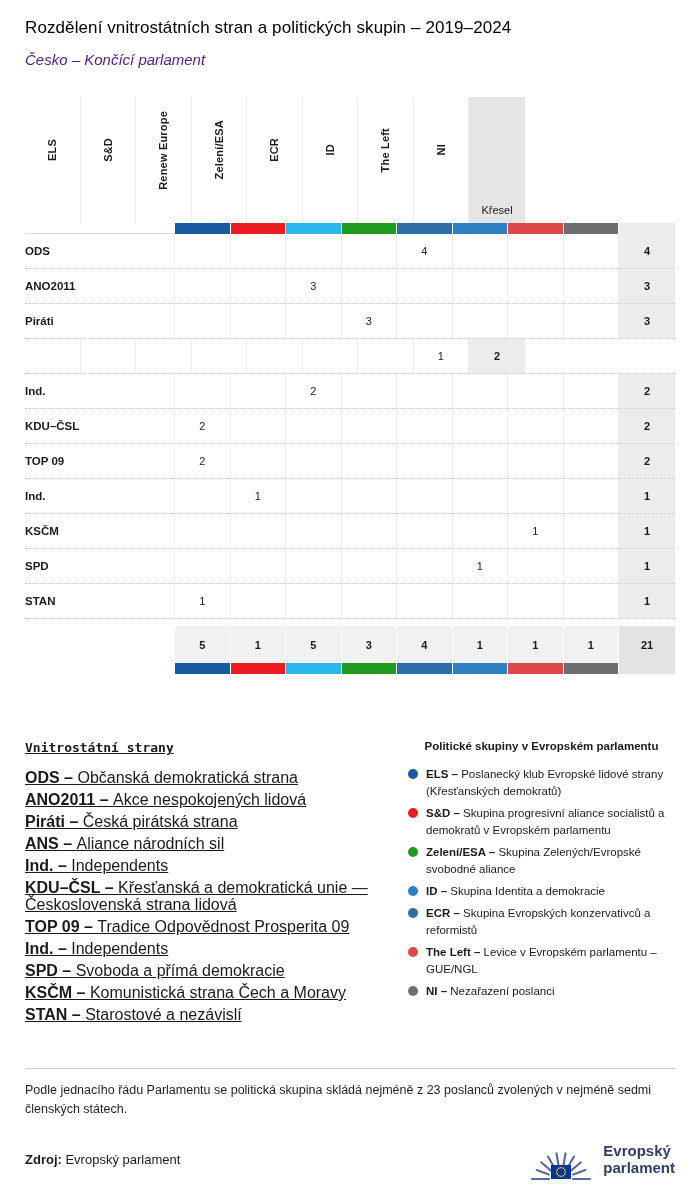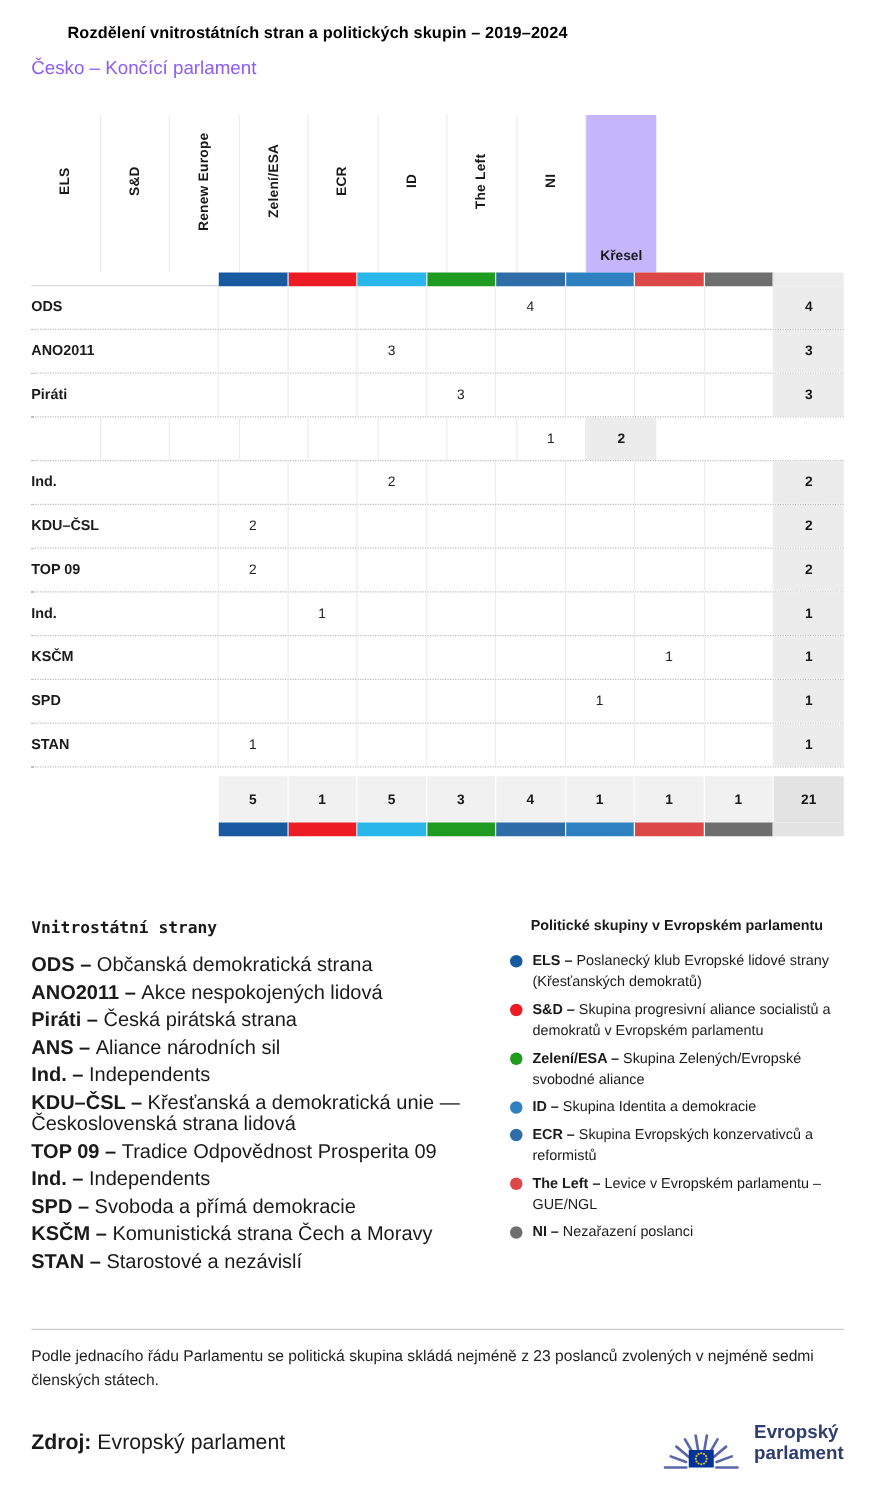--- a/index.html
+++ b/index.html
@@ -1,39 +1,39 @@
 <!DOCTYPE html>
 <html style="--logo-text: #2e3c6e; --logo-lines: #5a66a8; --flag-bg: #003399; --star: #ffcc00;"><head>
 <meta charset="utf-8">
 <style>
   * { margin:0; padding:0; box-sizing:border-box; }
   html,body { background:#ffffff; }
   body { width:700px; font-family:"Liberation Sans", sans-serif; color:#1a1a1a; }
   .page { width:700px; height:1195px; padding:18px 25px 0 25px; overflow:hidden; }
 
-  .title { font-size:13px; font-weight:700; letter-spacing:.1px; color:#000;margin-left:29px; }
-  .subtitle { font-size:15px; font-weight:400; color:#8b5cf6; margin-top:13px; }
+  .title { font-size:17px; font-weight:400; letter-spacing:.1px; color:#000; }
+  .subtitle { font-size:15px; font-weight:400; color:#4c1d95; margin-top:13px;font-style:italic; }
 
   
   .table { margin-top:29px; width:650px; }
   .trow { display:flex; }
   .pcell { width:150px; flex:0 0 150px; }
   .gcell { width:55.5px; flex:0 0 55.5px; }
   .scell { width:56px; flex:0 0 56px; }
 
   .thead { height:126px; }
   .corner { display:flex; align-items:flex-end; padding-bottom:8px;
             font-family:"DejaVu Sans Mono", monospace; font-weight:700; font-size:11px;
             line-height:1.6; white-space:pre-line; border-right:1px solid #ededed; }
   .gh { display:flex; align-items:center; justify-content:center; padding-bottom:20px;
         border-right:1px solid #ededed; }
   .gh span { writing-mode:vertical-rl; transform:rotate(180deg); font-size:11px; font-weight:700;
              letter-spacing:.2px; white-space:nowrap; }
-  .seats-head { background:#c4b5fd; display:flex; align-items:flex-end; justify-content:center;
-                font-weight:700; font-size:11px; padding-bottom:7px; }
+  .seats-head { background:#e5e5e5; display:flex; align-items:flex-end; justify-content:center;
+                font-weight:400; font-size:11px; padding-bottom:7px; }
 
   .bars { height:11px; }
   .bars .bar { border-right:1px solid #fff; }
   .bars.b1 .pcell { border-bottom:1px solid #d9d9d9; }
   .bars.b1 .scell { background:#ececec; }
   .bars.b2 .scell { background:#e3e3e3; }
 
   .rbody { height:35px; border-bottom:1px dotted #bfbfbf; }
   .rbody .pname { display:flex; align-items:center; font-weight:700; font-size:11.5px;
                   border-right:1px solid #ededed; }
@@ -45,36 +45,36 @@
   .spacer { height:7px; }
 
   .rtotal { height:37px; }
   .rtotal .tcell { background:#f1f1f1; border-right:1px solid #fff; display:flex;
                    align-items:center; justify-content:center; font-weight:700; font-size:11px; }
   .rtotal .tseat { background:#e3e3e3; display:flex; align-items:center; justify-content:center;
                    font-weight:700; font-size:11px; }
 
   
   .legends { display:flex; margin-top:66px; width:650px; }
-  .lp { width:383px; flex:0 0 383px; padding-right:30px; }
+  .lp { width:383px; flex:0 0 383px; padding-right:30px;text-decoration:underline; }
   .lp h3 { font-family:"DejaVu Sans Mono", monospace; font-size:13px; font-weight:700;
            margin-bottom:14px; }
   .lp ul, .lg ul { list-style:none; }
   .lp li { font-size:16px; line-height:17px; margin-bottom:5px; color:#1a1a1a; }
   .lg { flex:1; }
   .lg h3 { font-size:11.5px; font-weight:700; margin-bottom:14px;text-align:center; }
   .lg li { display:flex; font-size:11.5px; line-height:17px; margin-bottom:5px; }
   .dot { width:10px; height:10px; border-radius:50%; flex:0 0 10px; margin:3px 8px 0 0; }
 
   .rule { border:none; border-top:1px solid #cccccc; margin-top:40px; width:650px; }
   .footnote { font-size:12.5px; line-height:19px; margin-top:12px; width:650px; color:#1f1f1f; }
 
   .srcrow { display:flex; justify-content:space-between; align-items:center; margin-top:16px;
             width:650px; }
-  .src { font-size:17px; }
+  .src { font-size:13px; }
   .src strong { font-weight:700; }
   .logo { display:flex; align-items:center; }
   .logo-text { margin-left:10px; font-weight:700; font-size:15px; line-height:17px;
                color:var(--logo-text,#2e3c6e); }
   .hemi { stroke:var(--logo-lines,#5a66a8); stroke-width:2.1; stroke-linecap:round; fill:none; }
   .flagrect { fill:var(--flag-bg,#003399); }
   .star { fill:var(--star,#ffcc00); }
 </style>
 </head>
 <body>

